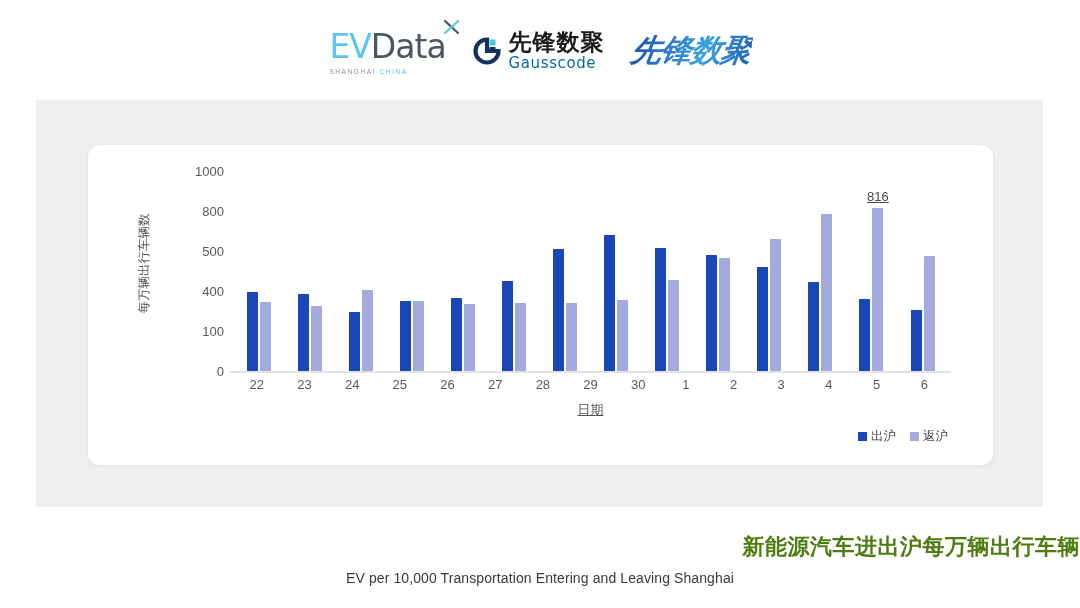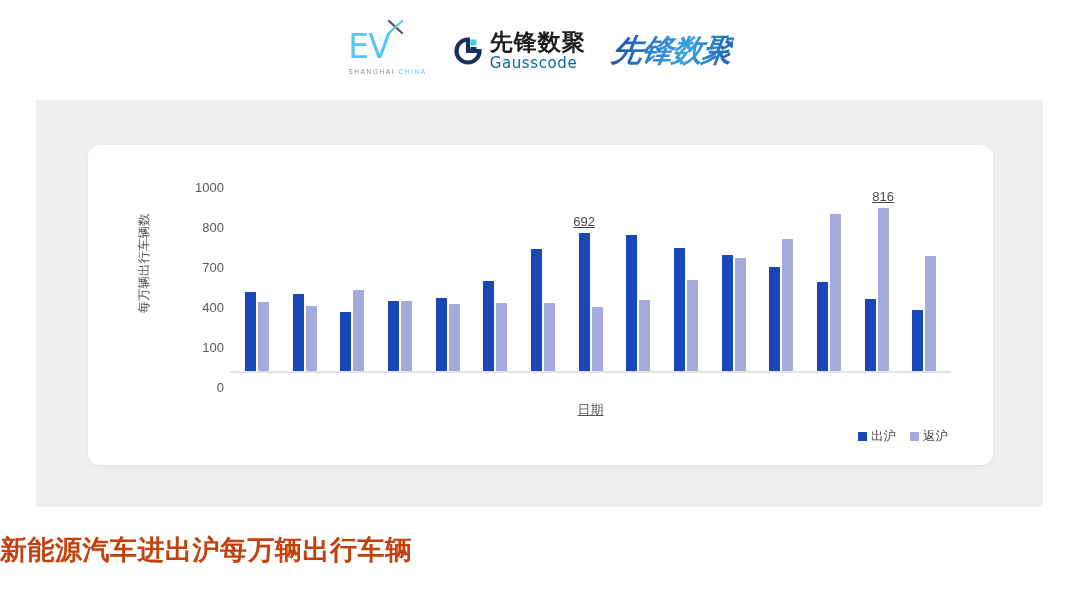--- a/index.html
+++ b/index.html
@@ -70,21 +70,21 @@
 
   
   .chart-wrap{ position:absolute; left:0; top:0; width:905px; height:320px; }
 
   .y-axis-title{
     position:absolute; left:-24px; top:110px; width:160px;
     transform: rotate(-90deg); transform-origin: center center;
     text-align:center; font-size:12.5px; color:#555; white-space:nowrap;
     font-family:"DejaVu Sans","Liberation Sans",sans-serif;
   }
-  .y-ticks{ position:absolute; left:98px; top:16px; width:38px; height:240px; }
+  .y-ticks{ position:absolute; left:98px; top:0; width:38px; height:240px; }
   .y-tick{
     position:absolute; right:0; font-size:13px; color:#595959;
     text-align:right; transform:translateY(-50%); white-space:nowrap;
   }
 
   .plot{
     position:absolute; left:145px; top:26px; width:715px; height:200px;
   }
   .baseline{
     position:absolute; left:142px; top:226px; width:721px; height:1.5px;
@@ -126,40 +126,41 @@
     font-size:12.5px; color:#444;
     font-family:"DejaVu Sans","Liberation Sans",sans-serif;
   }
   .legend-item{ display:flex; align-items:center; gap:4px; }
   .legend-swatch{ width:9px; height:9px; display:inline-block; }
   .legend-swatch.out{ background:#1a47b8; }
   .legend-swatch.back{ background:#a3aade; }
 
   
   .caption-cn{
-    position:absolute; left:0; top:532px; width:1080px; text-align:left;
-    font-size:27px; font-weight:700; color:#c2410c; letter-spacing:0.5px;
+    position:absolute; left:0; top:532px; width:1080px; text-align:right;
+    font-size:22px; font-weight:700; color:#4d7c0f; letter-spacing:0.5px;
     font-family:"DejaVu Sans","Liberation Sans",sans-serif;
   }
   .caption-en{
     position:absolute; left:0; top:570px; width:1080px; text-align:center;
     font-size:14px; color:#3a3a3a; letter-spacing:0.1px;
     font-family:"Liberation Sans", sans-serif;
   }
 </style>
 </head>
 <body>
 
 <div id="root">
 
   <div class="logo-strip">
 
     <div class="logo-evdata">
       <div class="evdata-row">
         <span class="evdata-ev">EV</span>
+        <span class="evdata-data">Data</span>
         <span class="evdata-x">
           <svg width="20" height="20" viewBox="0 0 20 20">
             <line x1="3" y1="4" x2="16" y2="16" stroke="#4c5663" stroke-width="2.2" stroke-linecap="round"></line>
             <line x1="16" y1="4" x2="3" y2="16" stroke="#5bc5f2" stroke-width="2.2" stroke-linecap="round"></line>
           </svg>
         </span>
       </div>
       <div class="evdata-sub"><span>SHANGHAI </span><span class="cn">CHINA</span></div>
     </div>
 
@@ -183,21 +184,21 @@
   <div class="panel"></div>
 
   <div class="card">
     <div class="chart-wrap">
 
       <div class="y-axis-title">每万辆出行车辆数</div>
 
       <div class="y-ticks" id="y-ticks">
           <div class="y-tick" style="top: 26px;">1000</div>
           <div class="y-tick" style="top: 66px;">800</div>
-          <div class="y-tick" style="top: 106px;">700</div>
+          <div class="y-tick" style="top: 106px;">500</div>
           <div class="y-tick" style="top: 146px;">400</div>
           <div class="y-tick" style="top: 186px;">100</div>
           <div class="y-tick" style="top: 226px;">0</div>
         </div>
 
       <div class="baseline"></div>
 
       <div class="plot">
         <div class="groups" id="groups">
             <div class="group">
@@ -222,25 +223,20 @@
             </div>
             <div class="group">
               <div class="bar out" style="height: 90px; background: rgb(26, 71, 184);"></div>
               <div class="bar back" style="height: 68px; background: rgb(163, 170, 222);"></div>
             </div>
             <div class="group">
               <div class="bar out" style="height: 122px; background: rgb(26, 71, 184);"></div>
               <div class="bar back" style="height: 68px; background: rgb(163, 170, 222);"></div>
             </div>
             <div class="group">
-              <div class="bar out" style="height: 138.4px; background: rgb(26, 71, 184);"></div>
-              <div class="bar back" style="height: 64px; background: rgb(163, 170, 222);"></div>
-              <div class="bar-label" style="bottom: 142.4px; left: calc(50% - 6.5px);">692</div>
-            </div>
-            <div class="group">
               <div class="bar out" style="height: 136px; background: rgb(26, 71, 184);"></div>
               <div class="bar back" style="height: 71px; background: rgb(163, 170, 222);"></div>
             </div>
             <div class="group">
               <div class="bar out" style="height: 123px; background: rgb(26, 71, 184);"></div>
               <div class="bar back" style="height: 91px; background: rgb(163, 170, 222);"></div>
             </div>
             <div class="group">
               <div class="bar out" style="height: 116px; background: rgb(26, 71, 184);"></div>
               <div class="bar back" style="height: 113px; background: rgb(163, 170, 222);"></div>
@@ -258,31 +254,49 @@
               <div class="bar back" style="height: 163.2px; background: rgb(163, 170, 222);"></div>
               <div class="bar-label" style="bottom: 167.2px; left: calc(50% + 6.5px);">816</div>
             </div>
             <div class="group">
               <div class="bar out" style="height: 61px; background: rgb(26, 71, 184);"></div>
               <div class="bar back" style="height: 115px; background: rgb(163, 170, 222);"></div>
             </div>
           </div>
       </div>
 
+      <div class="x-ticks" id="x-ticks">
+          <div class="x-tick">22</div>
+          <div class="x-tick">23</div>
+          <div class="x-tick">24</div>
+          <div class="x-tick">25</div>
+          <div class="x-tick">26</div>
+          <div class="x-tick">27</div>
+          <div class="x-tick">28</div>
+          <div class="x-tick">29</div>
+          <div class="x-tick">30</div>
+          <div class="x-tick">1</div>
+          <div class="x-tick">2</div>
+          <div class="x-tick">3</div>
+          <div class="x-tick">4</div>
+          <div class="x-tick">5</div>
+          <div class="x-tick">6</div>
+        </div>
 
       <div class="x-axis-title">日期</div>
 
       <div class="legend" id="legend">
           <div class="legend-item">
             <span class="legend-swatch out" style="background: rgb(26, 71, 184);"></span>
             <span>出沪</span>
           </div>
           <div class="legend-item">
             <span class="legend-swatch back" style="background: rgb(163, 170, 222);"></span>
             <span>返沪</span>
           </div>
         </div>
     </div>
   </div>
 
   <div class="caption-cn">新能源汽车进出沪每万辆出行车辆</div>
+  <div class="caption-en">EV per 10,000 Transportation Entering and Leaving Shanghai</div>
 
 </div>
 
 </body></html>

